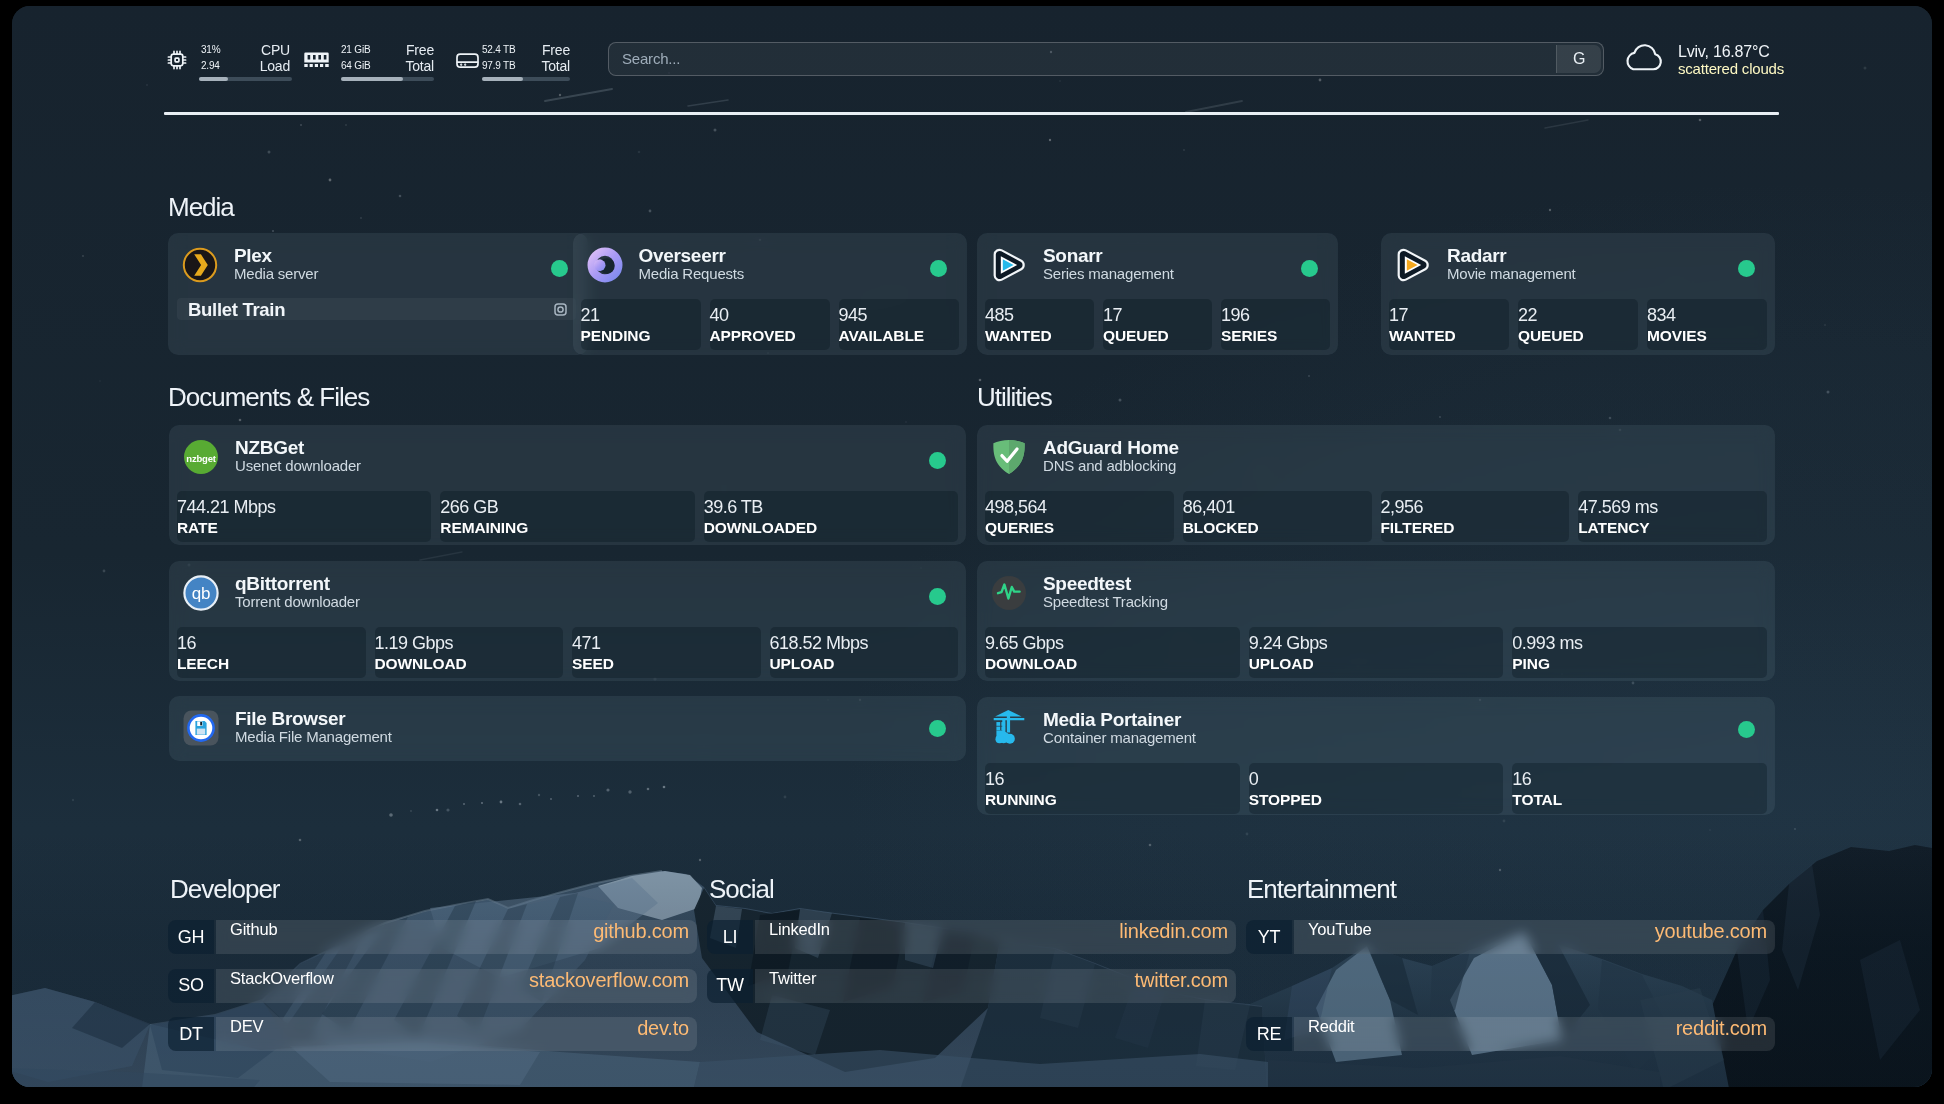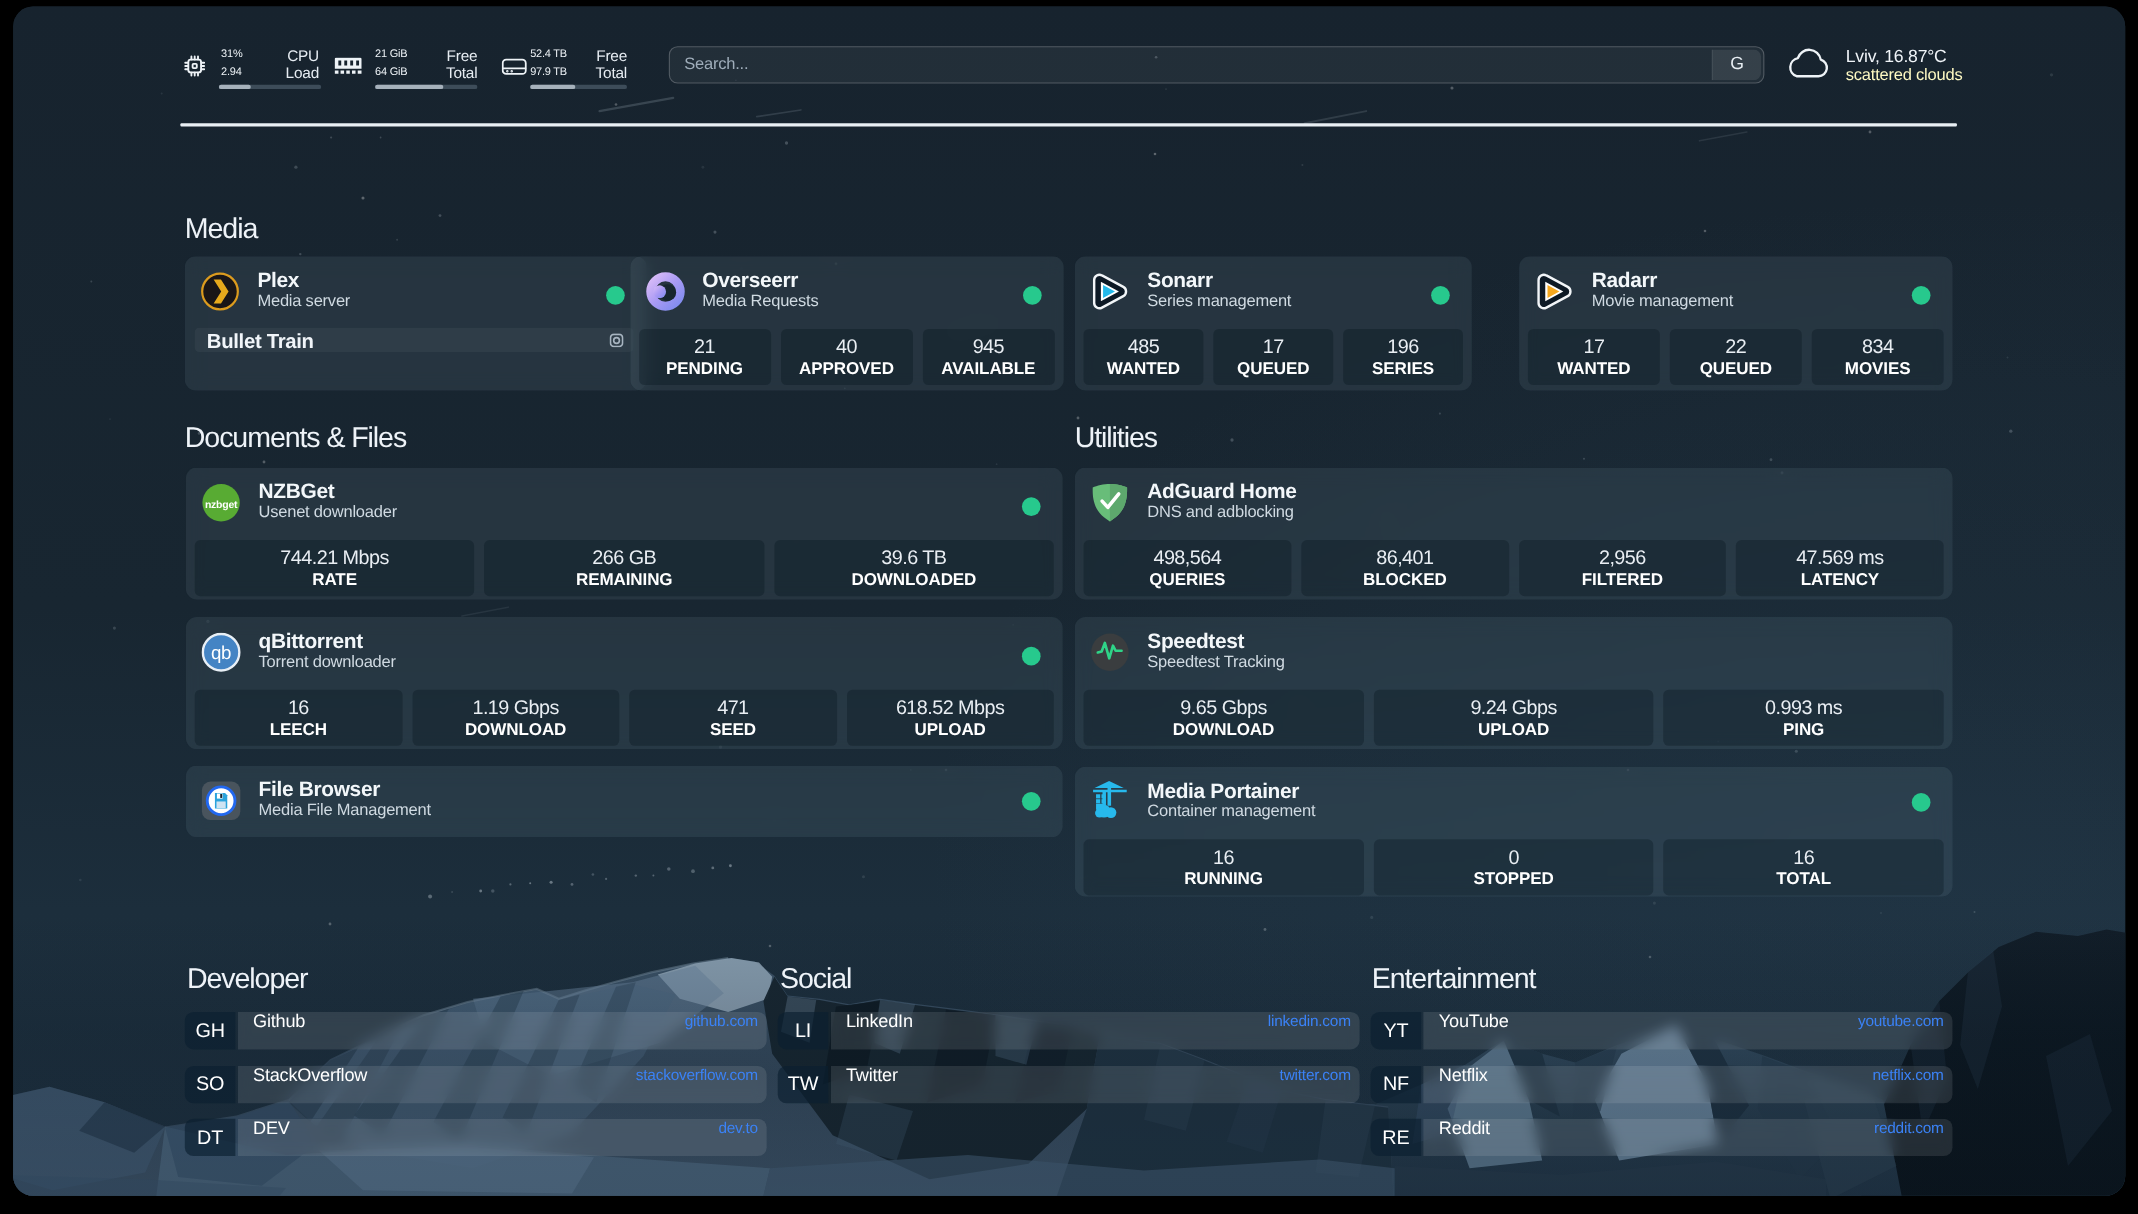--- a/index.html
+++ b/index.html
@@ -8,28 +8,28 @@
 #screen{position:absolute;left:12px;top:6px;width:1920px;height:1081px;border-radius:18px;overflow:hidden;background:#16232e}
 #world{position:absolute;left:-12px;top:-6px;width:1944px;height:1104px}
 .abs{position:absolute}
 .hd{position:absolute;font-size:26px;font-weight:500;color:#eef3f8;letter-spacing:-1px;line-height:28px}
 .card{position:absolute;background:rgba(196,232,240,0.082);border-radius:10px;-webkit-backdrop-filter:blur(8px);backdrop-filter:blur(8px)}
 .ci{position:absolute;left:14px;top:14px;width:36px;height:36px}
 .ct{position:absolute;left:66px;top:12px;font-size:19px;font-weight:600;color:#f3f7fa;line-height:21px;letter-spacing:-0.3px}
 .cs{position:absolute;left:66px;top:31.5px;font-size:15px;color:#d0dae2;line-height:17px}
 .dot{position:absolute;width:17px;height:17px;border-radius:50%;background:#27c98d;right:20px;top:27px}
 .stats{position:absolute;left:8px;right:8px;top:66px;display:flex;gap:9px}
-.st{flex:1;background:rgba(0,14,22,0.28);border-radius:5px;height:51px;display:flex;flex-direction:column;align-items:center;justify-content:center}
+.st{flex:1;background:rgba(0,14,22,0.28);border-radius:5px;height:51px;display:flex;flex-direction:column;justify-content:center}
 .sv{font-size:18px;color:#e9eef3;line-height:23px;letter-spacing:-0.5px}
 .sl{font-size:15.5px;font-weight:700;color:#fff;line-height:18px;letter-spacing:-0.1px}
 .bm{position:absolute;width:529px;height:34px;display:flex}
 .bma{width:46px;background:rgba(11,30,48,0.65);border-radius:8px 0 0 8px;display:flex;align-items:center;justify-content:center;font-size:18px;color:#fff;flex:none}
 .bmb{flex:1;background:rgba(255,255,255,0.105);border-radius:0 8px 8px 0;display:flex;align-items:flex-start;margin-left:2px;-webkit-backdrop-filter:blur(6px);backdrop-filter:blur(6px)}
 .bmn{margin-left:14px;font-size:16.5px;color:#fff}
-.bmu{margin-left:auto;margin-right:8px;font-size:14px;color:#3b82f6}
+.bmu{margin-left:auto;margin-right:8px;font-size:20px;color:#fdba74}
 .rv{position:absolute;top:42px;font-size:10px;line-height:16px;color:#eef3f7}
 .rl{position:absolute;top:42px;font-size:14px;line-height:16px;color:#e6ecf2;text-align:right}
 .bar{position:absolute;top:77px;height:3.5px;border-radius:2px;background:#3d4c59}
 .fill{height:3.5px;border-radius:2px;background:#a6b1bb}
 </style>
 </head>
 <body>
 <div id="screen">
 <div id="world">
 <svg class="abs" style="left:0;top:0" width="1944" height="1104" viewBox="0 0 1944 1104">
@@ -581,27 +581,20 @@
           <div class="bmu">twitter.com</div>
         </div>
       </div>
 <div class="bm" style="left:1246px;top:920px">
         <div class="bma">YT</div>
         <div class="bmb">
           <div class="bmn">YouTube</div>
           <div class="bmu">youtube.com</div>
         </div>
       </div>
-<div class="bm" style="left:1246px;top:968.5px">
-        <div class="bma">NF</div>
-        <div class="bmb">
-          <div class="bmn">Netflix</div>
-          <div class="bmu">netflix.com</div>
-        </div>
-      </div>
 <div class="bm" style="left:1246px;top:1017px">
         <div class="bma">RE</div>
         <div class="bmb">
           <div class="bmn">Reddit</div>
           <div class="bmu">reddit.com</div>
         </div>
       </div>
 </div>
 </div>
 

